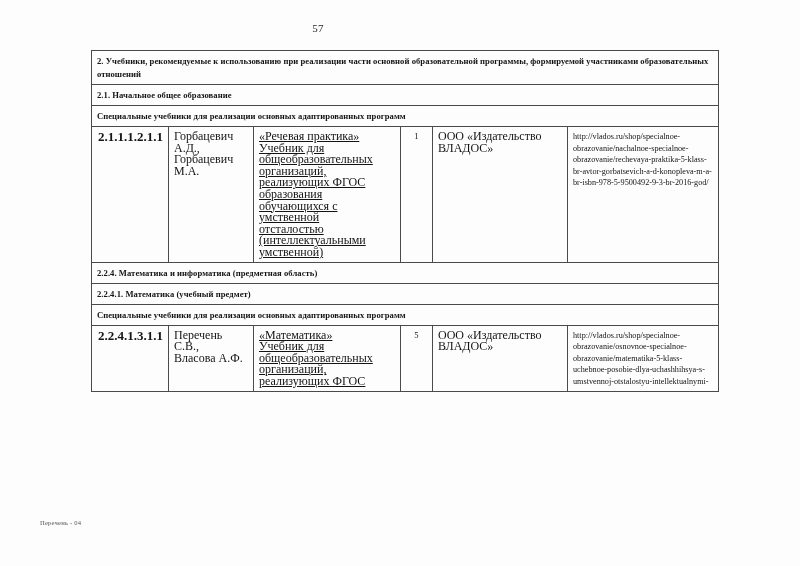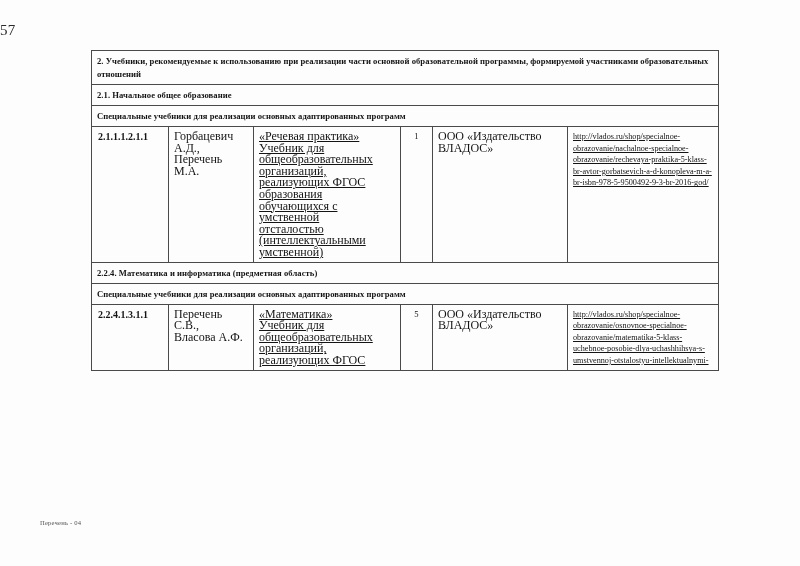--- a/index.html
+++ b/index.html
@@ -20,21 +20,22 @@
     left: 0; top: 0;
     width: 800px;
     height: 566px;
     background: #fdfdfd;
   }
   .page-number {
     position: absolute;
     top: 22px;
     left: 0;
     width: 636px;
-    font-size: 15px;
+    text-align: center;
+    font-size: 11px;
     color: #2a2a2a;
     letter-spacing: 0.3px;
   }
   .doc-table {
     position: absolute;
     left: 91px;
     top: 50px;
     width: 627px;
     border-collapse: collapse;
     table-layout: fixed;
@@ -48,34 +49,34 @@
     color: #141414;
   }
   td.bold-head {
     font-weight: bold;
     font-size: 8.6px;
     line-height: 13px;
     letter-spacing: 0.05px;
   }
   td.code-cell {
     font-weight: bold;
-    font-size: 10px;
-    text-align: left;
+    font-size: 13px;
+    text-align: right;
     padding-left: 6px;
   }
   td.qty-cell {
     text-align: center;
     font-size: 8.6px;
   }
   td.url-cell {
     font-size: 8.2px;
     line-height: 11.6px;
     word-break: break-all;
   }
-  .url-line { display: block; white-space: nowrap; text-decoration: underline; }
+  .url-line { display: block; white-space: nowrap; }
   .auth-line { display: block; }
   .desc-line { display: block; text-decoration: underline; }
   .footer-note {
     position: absolute;
     left: 40px;
     top: 519px;
     font-size: 6.6px;
     color: #555555;
     letter-spacing: 0.2px;
   }
@@ -112,21 +113,21 @@
         <td class="bold-head" colspan="6">2.1. Начальное общее образование</td>
       </tr>
       <tr>
         <td class="bold-head" colspan="6">Специальные учебники для реализации основных адаптированных программ</td>
       </tr>
 
       <tr>
         <td class="code-cell">2.1.1.1.2.1.1</td>
         <td>
           <span class="auth-line">Горбацевич А.Д.,</span>
-          <span class="auth-line">Перечень М.А.</span>
+          <span class="auth-line">Горбацевич М.А.</span>
         </td>
         <td>
           <span class="desc-line">«Речевая практика»</span>
           <span class="desc-line">Учебник для</span>
           <span class="desc-line">общеобразовательных</span>
           <span class="desc-line">организаций,</span>
           <span class="desc-line">реализующих ФГОС</span>
           <span class="desc-line">образования</span>
           <span class="desc-line">обучающихся с</span>
           <span class="desc-line">умственной</span>
@@ -143,20 +144,23 @@
           <span class="url-line">http://vlados.ru/shop/specialnoe-</span>
           <span class="url-line">obrazovanie/nachalnoe-specialnoe-</span>
           <span class="url-line">obrazovanie/rechevaya-praktika-5-klass-</span>
           <span class="url-line">br-avtor-gorbatsevich-a-d-konopleva-m-a-</span>
           <span class="url-line">br-isbn-978-5-9500492-9-3-br-2016-god/</span>
         </td>
       </tr>
 
       <tr>
         <td class="bold-head" colspan="6">2.2.4. Математика и информатика (предметная область)</td>
+      </tr>
+      <tr>
+        <td class="bold-head" colspan="6">2.2.4.1. Математика (учебный предмет)</td>
       </tr>
       <tr>
         <td class="bold-head" colspan="6">Специальные учебники для реализации основных адаптированных программ</td>
       </tr>
 
       <tr>
         <td class="code-cell">2.2.4.1.3.1.1</td>
         <td>
           <span class="auth-line">Перечень С.В.,</span>
           <span class="auth-line">Власова А.Ф.</span>

